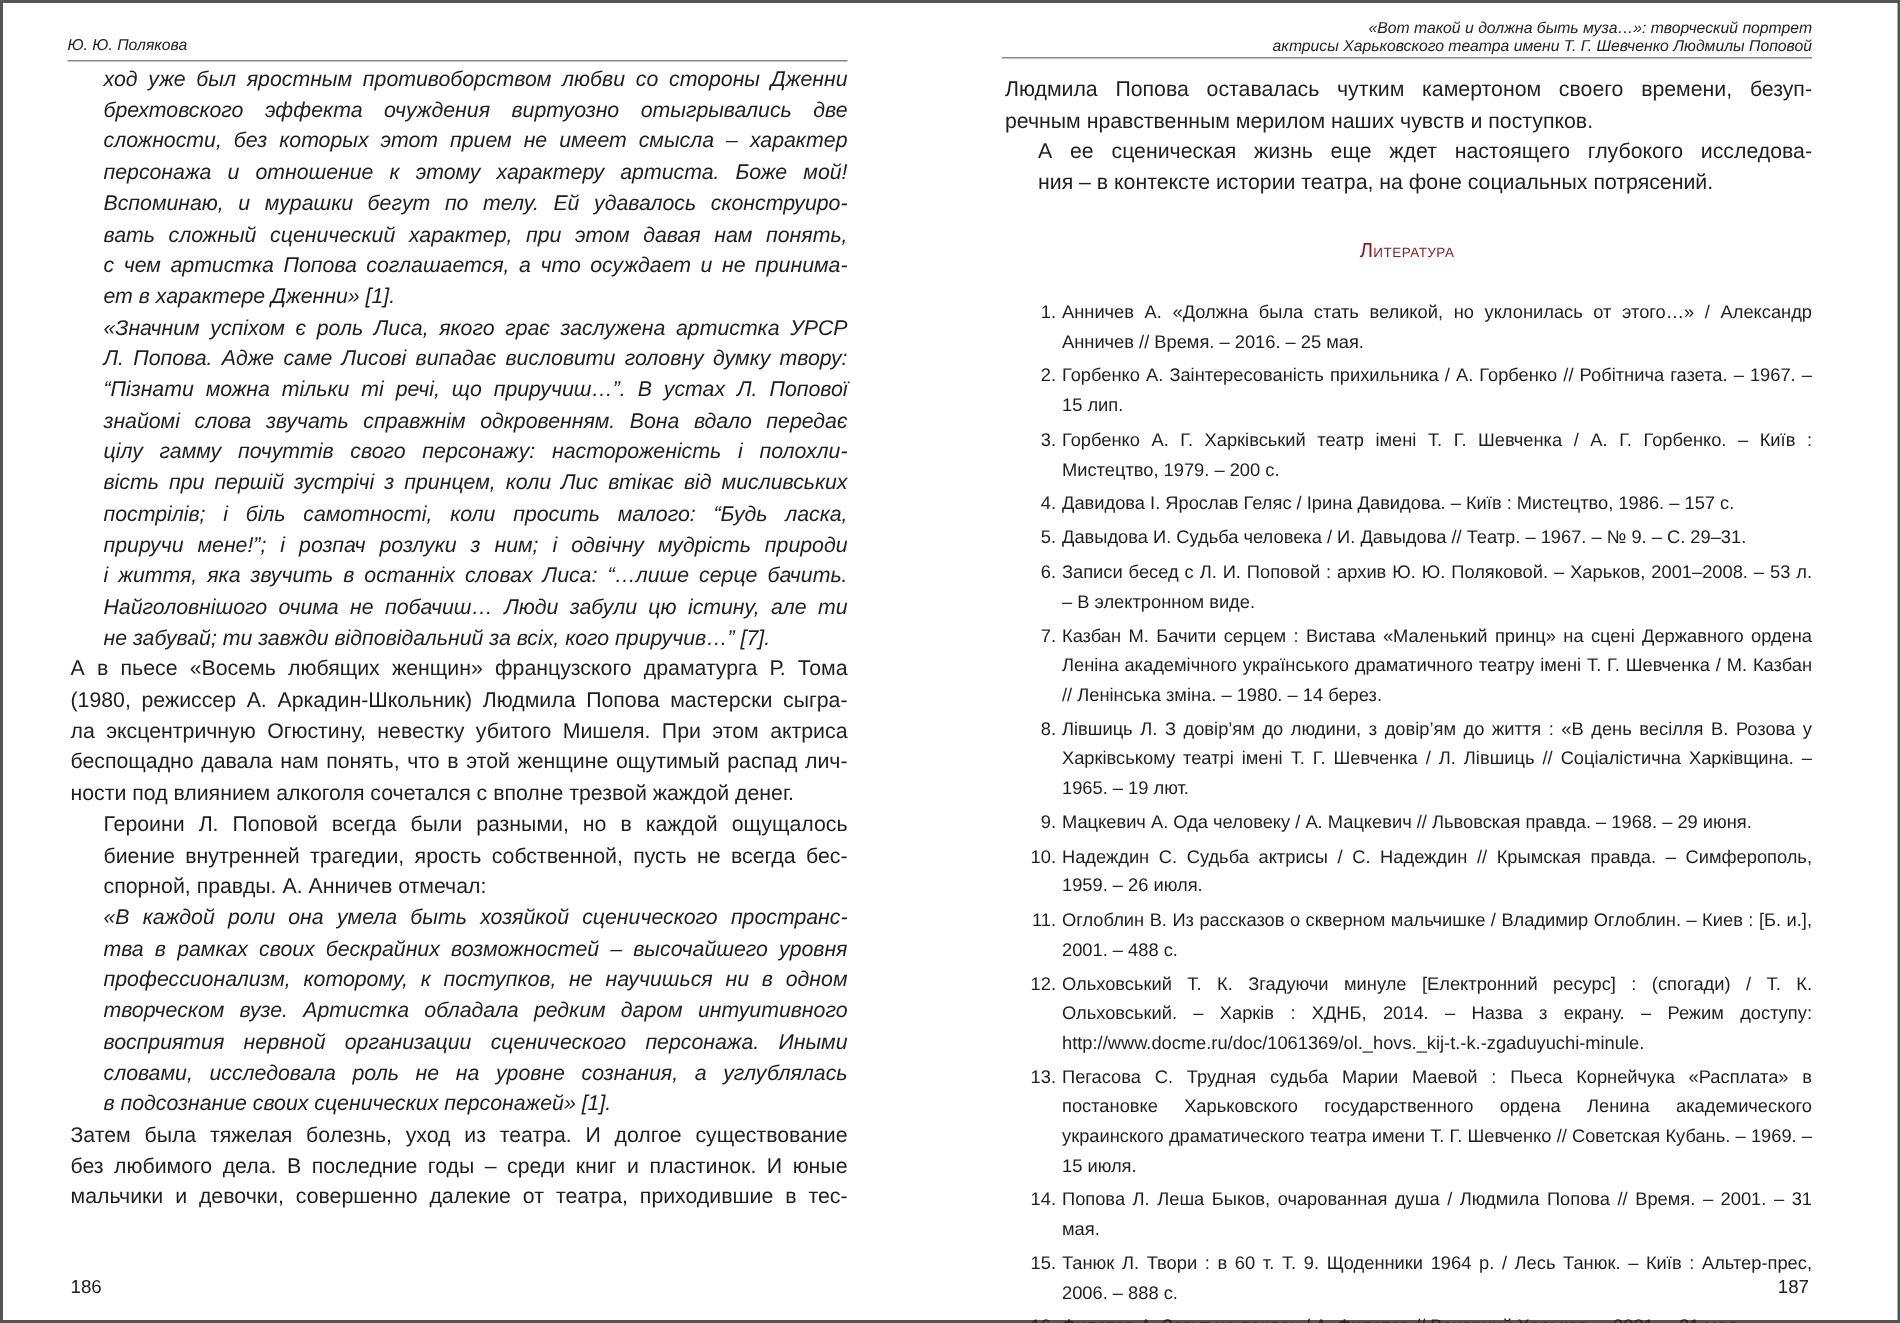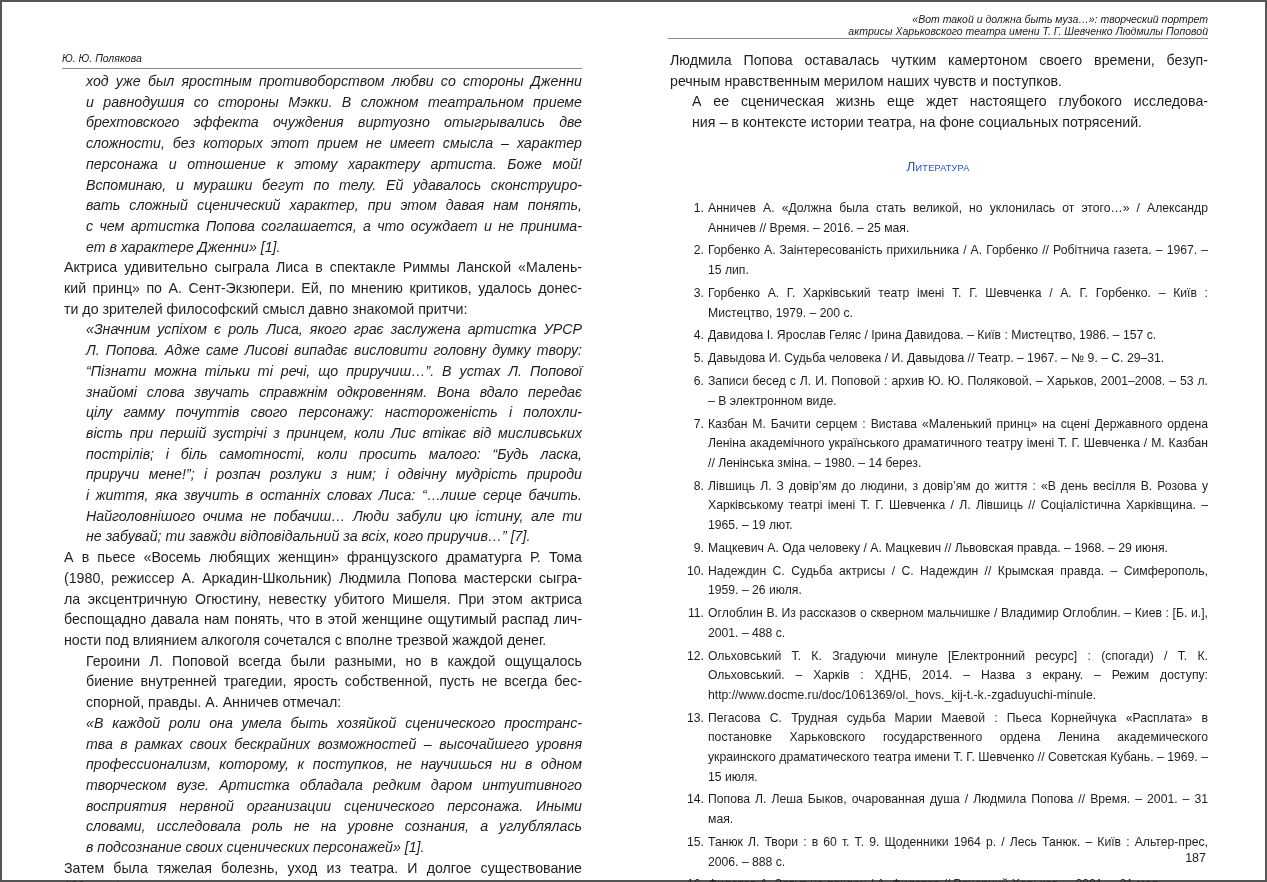--- a/index.html
+++ b/index.html
@@ -2,42 +2,42 @@
 <html><head>
 <meta charset="utf-8">
 <style>
   html, body { margin: 0; padding: 0; background: #ffffff; }
   body { width: 1267px; height: 882px; position: relative; overflow: hidden; }
   .frame {
     position: absolute; left: 0; top: 0; width: 1263px; height: 878px;
     border: 2px solid #555; background: #fff;
   }
   .page { position: absolute; top: 0; height: 774px; font-family: Liberation Sans, sans-serif; color: #1e1e1e; }
-  .page.left { left: 60px; width: 520px; margin-top: 28px; }
+  .page.left { left: 43px; width: 520px; }
   .page.right { left: 666px; width: 540px; }
 
   .running-head {
     position: absolute; top: 9px; left: 0; right: 0; height: 28px;
     border-bottom: 1.5px solid #8a8a8a;
     font-style: italic; font-size: 10.5px; line-height: 12px; color: #222;
   }
   .page.left .running-head { padding-top: 13px; height: 16px; }
   .page.right .running-head { text-align: right; height: 25px; padding-top: 2px; }
 
   .body { position: absolute; top: 41px; left: 2px; right: 0; font-size: 14.2px; line-height: 20.7px; text-align: justify; }
   .page.right .body { top: 48px; }
   .body p { margin: 0; }
   .body p.indent { text-indent: 22px; }
   .body p.quote { font-style: italic; padding-left: 22px; }
   .body .line { display: block; text-align-last: justify; white-space: nowrap; }
   .body .line.last { text-align-last: left; }
 
   .lit-title {
     position: absolute; top: 157px; left: 0; right: 0; text-align: center;
-    font-size: 13.5px; font-variant: small-caps; letter-spacing: 0.3px; color: #1d4ed8;
+    font-size: 13.5px; font-variant: small-caps; letter-spacing: 0.3px; color: #7f1d1d;
   }
   .refs { position: absolute; top: 197px; left: 20px; right: 0; margin: 0; padding: 0; list-style: none; font-size: 12.2px; line-height: 19.6px; }
   .refs li { position: relative; padding-left: 20px; margin-bottom: 3.3px; text-align: justify; }
   .refs li .num { position: absolute; left: -6px; width: 22px; text-align: right; }
 
   .folio { position: absolute; top: 849px; font-size: 12.5px; color: #222; text-align: center; }
   .page.left .folio { left: 2px; }
   .page.right .folio { right: 2px; }
 </style>
 </head>
@@ -45,33 +45,27 @@
 
 <div class="frame">
 
   <div class="page left">
     <div class="running-head">
       <span>Ю. Ю. Полякова</span>
     </div>
     <div class="body" id="left-body">
         <p class="quote">
           <span class="line">ход уже был яростным противоборством любви со стороны Дженни</span>
-          <span class="line">и равнодушия со стороны Мэкки. В сложном театральном приеме</span>
           <span class="line">брехтовского эффекта очуждения виртуозно отыгрывались две</span>
           <span class="line">сложности, без которых этот прием не имеет смысла – характер</span>
           <span class="line">персонажа и отношение к этому характеру артиста. Боже мой!</span>
           <span class="line">Вспоминаю, и мурашки бегут по телу. Ей удавалось сконструиро-</span>
           <span class="line">вать сложный сценический характер, при этом давая нам понять,</span>
           <span class="line">с чем артистка Попова соглашается, а что осуждает и не принима-</span>
           <span class="line last">ет в характере Дженни» [1].</span>
-        </p>
-        <p class="plain">
-          <span class="line">Актриса удивительно сыграла Лиса в спектакле Риммы Ланской «Малень-</span>
-          <span class="line">кий принц» по А. Сент-Экзюпери. Ей, по мнению критиков, удалось донес-</span>
-          <span class="line last">ти до зрителей философский смысл давно знакомой притчи:</span>
         </p>
         <p class="quote">
           <span class="line">«Значним успіхом є роль Лиса, якого грає заслужена артистка УРСР</span>
           <span class="line">Л. Попова. Адже саме Лисові випадає висловити головну думку твору:</span>
           <span class="line">“Пізнати можна тільки ті речі, що приручиш…”. В устах Л. Попової</span>
           <span class="line">знайомі слова звучать справжнім одкровенням. Вона вдало передає</span>
           <span class="line">цілу гамму почуттів свого персонажу: настороженість і полохли-</span>
           <span class="line">вість при першій зустрічі з принцем, коли Лис втікає від мисливських</span>
           <span class="line">пострілів; і біль самотності, коли просить малого: “Будь ласка,</span>
           <span class="line">приручи мене!”; і розпач розлуки з ним; і одвічну мудрість природи</span>

